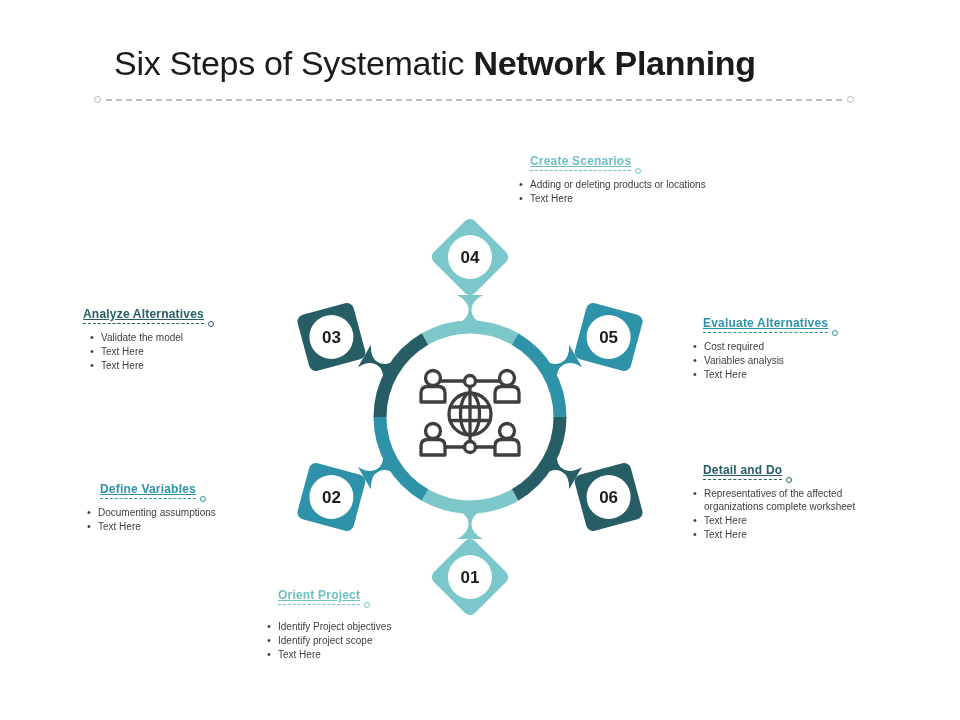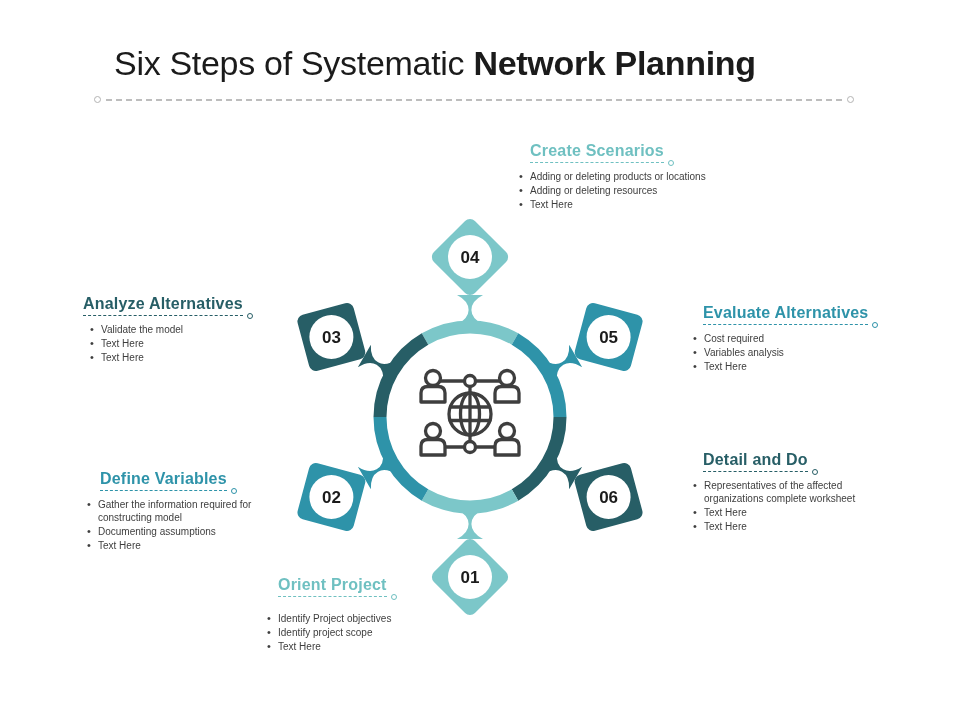--- a/index.html
+++ b/index.html
@@ -23,23 +23,23 @@
   .divider .ring{
     position:absolute;top:-5px;width:5px;height:5px;background:#fff;
     border:1.5px solid #b3b3b3;border-radius:50%;display:block;
   }
   .divider .ring.l{left:-12px;}
   .divider .ring.r{right:-12px;}
 
   
   .block{position:absolute;}
   .block h3{
-    display:inline-block;position:relative;margin:0 0 4px 0;
-    font-size:16px;font-weight:700;letter-spacing:0.2px;
-    border-bottom:1px dashed currentColor;padding-bottom:2px;white-space:nowrap;
+    display:inline-block;position:relative;margin:12px 0 4px 0;
+    font-size:12px;font-weight:700;letter-spacing:0.2px;
+    border-bottom:1px dashed currentColor;padding-bottom:2px;white-space:nowrap;text-decoration:underline;
   }
   .udot{
     position:absolute;right:-10px;bottom:-3.5px;width:4px;height:4px;background:#fff;
     border:1.5px solid currentColor;border-radius:50%;display:block;
   }
   .block ul{list-style:none;margin:3px 0 0 0;padding:0;}
   .block li{
     position:relative;padding-left:14px;margin-bottom:1px;
     font-size:10px;line-height:13px;color:#3e3e3e;
   }
@@ -66,21 +66,20 @@
 
   <div class="divider">
     <span class="ring l"></span>
     <span class="ring r"></span>
   </div>
 
   <section class="block c-light" style="left:514px;top:142px;width:232px;">
     <h3 style="margin-left:16px;"><span>Create Scenarios</span><span class="udot"></span></h3>
     <ul style="padding-left:2px;">
       <li>Adding or deleting products or locations</li>
-      <li>Adding or deleting resources</li>
       <li>Text Here</li>
     </ul>
   </section>
 
   <section class="block c-dark" style="left:83px;top:295px;width:180px;">
     <h3><span>Analyze Alternatives</span><span class="udot"></span></h3>
     <ul style="padding-left:4px;">
       <li>Validate the model</li>
       <li>Text Here</li>
       <li>Text Here</li>
@@ -92,21 +91,20 @@
     <ul>
       <li>Cost required</li>
       <li>Variables analysis</li>
       <li>Text Here</li>
     </ul>
   </section>
 
   <section class="block c-medium" style="left:84px;top:470px;width:182px;">
     <h3 style="margin-left:16px;"><span>Define Variables</span><span class="udot"></span></h3>
     <ul>
-      <li>Gather the information required for constructing model</li>
       <li>Documenting assumptions</li>
       <li>Text Here</li>
     </ul>
   </section>
 
   <section class="block c-dark" style="left:690px;top:451px;width:196px;">
     <h3 style="margin-left:13px;"><span>Detail and Do</span><span class="udot"></span></h3>
     <ul>
       <li>Representatives of the affected organizations complete worksheet</li>
       <li>Text Here</li>

